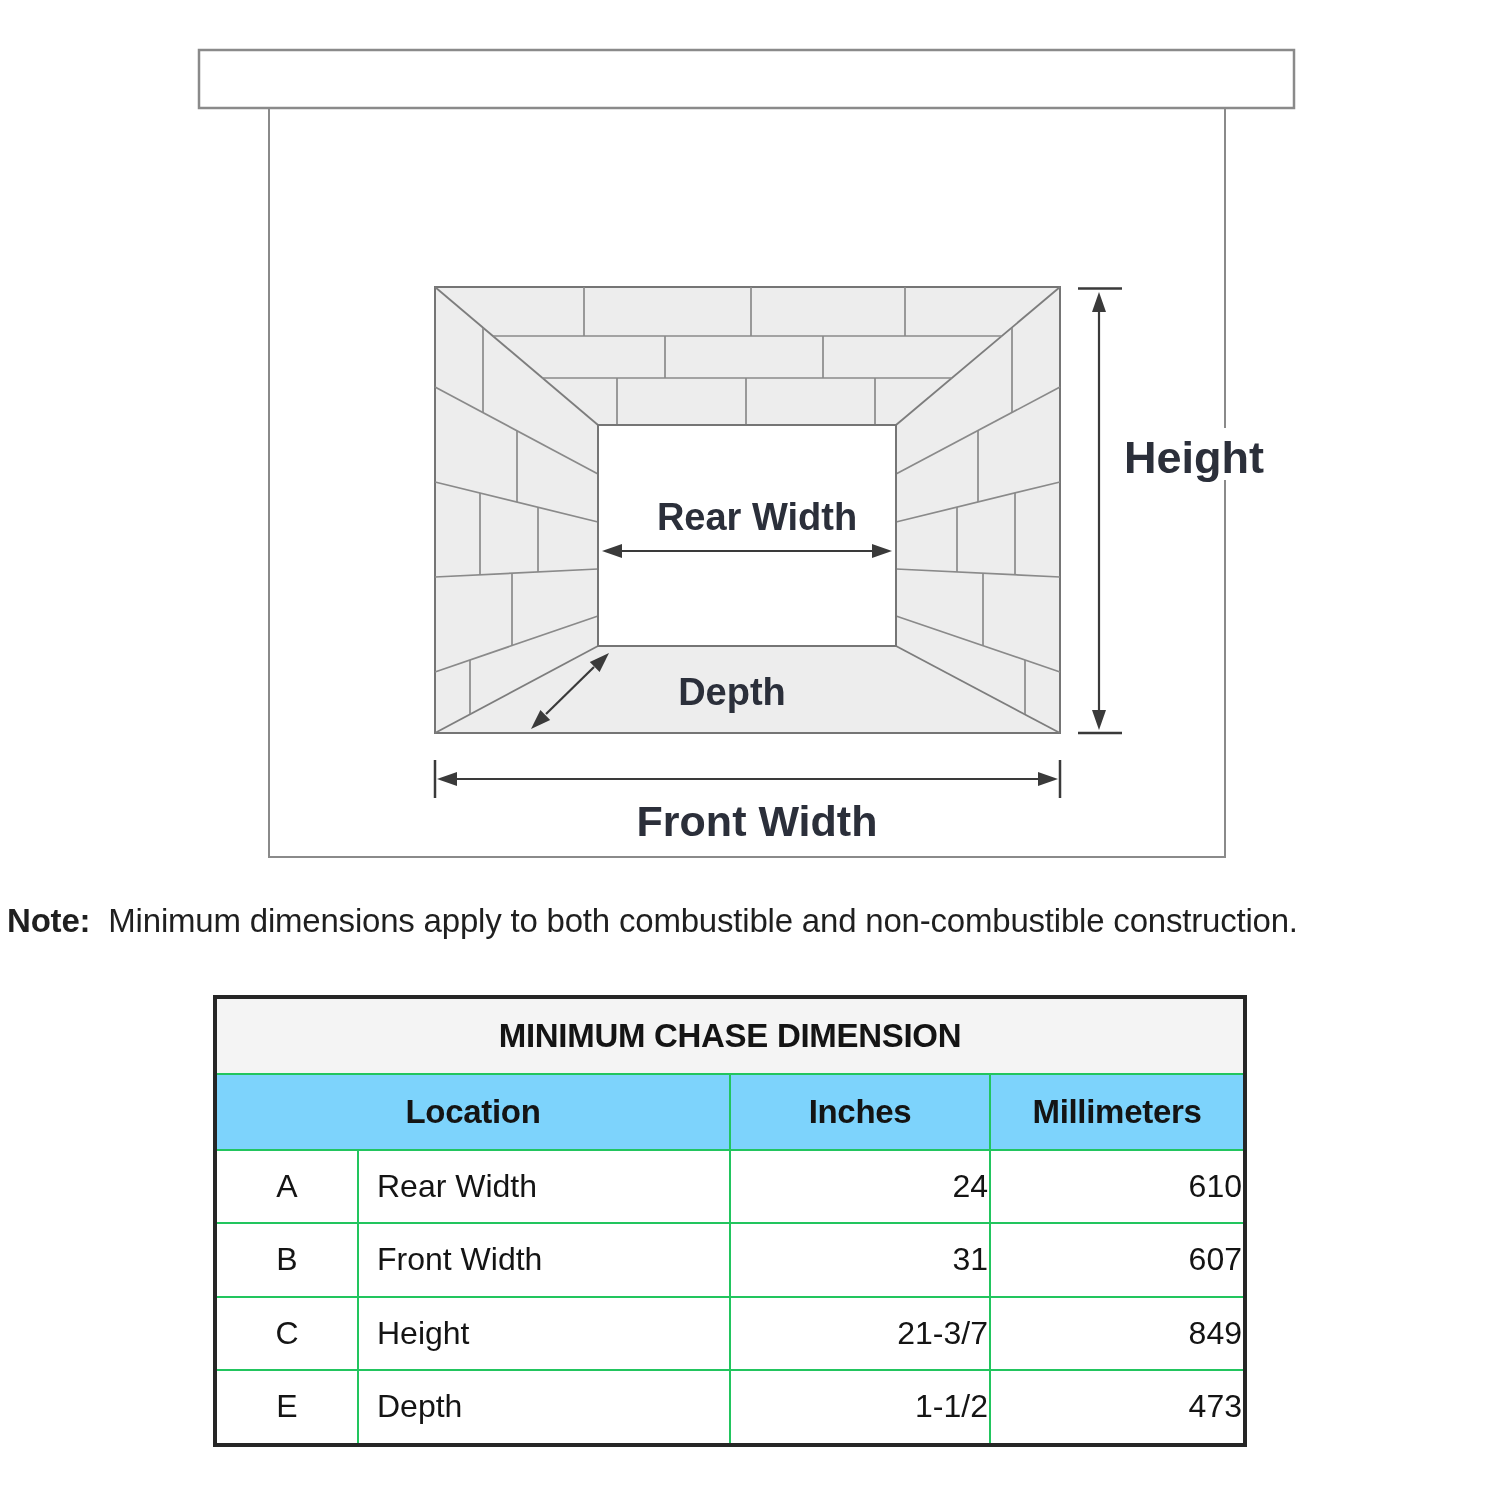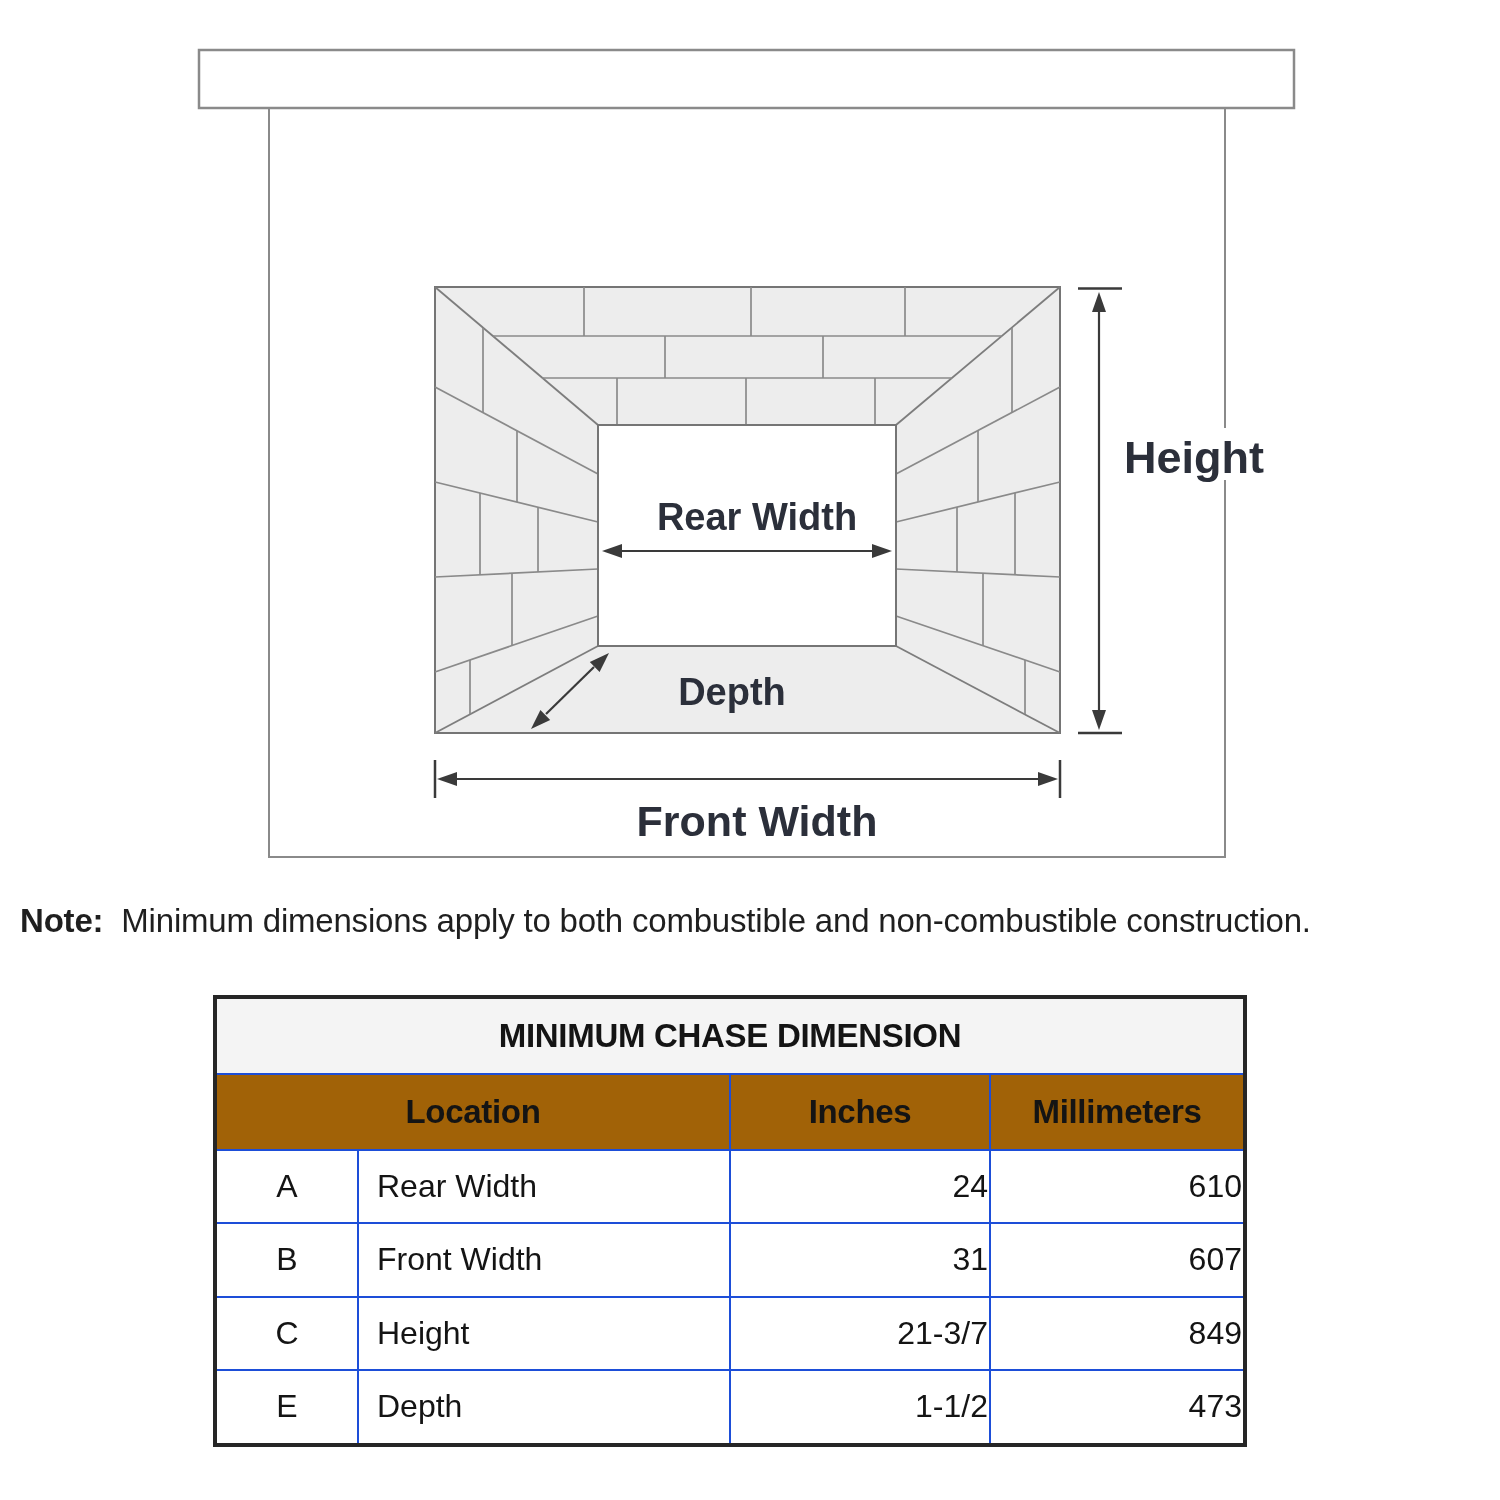--- a/index.html
+++ b/index.html
@@ -3,36 +3,36 @@
 <meta charset="utf-8">
 <style>
   html,body{margin:0;padding:0;background:#ffffff;}
   #canvas{
     position:relative;width:1500px;height:1500px;background:#ffffff;overflow:hidden;
     font-family:"Liberation Sans", sans-serif;
   }
   #diagram-svg{position:absolute;left:0;top:0;}
   .svg-label{fill:#2b2f3a;font-family:"Liberation Sans",sans-serif;font-weight:bold;}
   #note-line{
-    position:absolute;left:20px;top:902px;width:1470px;
+    position:absolute;left:7px;top:902px;width:1470px;
     font-size:33px;color:#1f1f1f;white-space:nowrap;letter-spacing:-0.2px;
   }
   #note-line .note-prefix{font-weight:bold;margin-right:18px;}
   .dim-table{
     position:absolute;left:213px;top:995px;width:1030px;height:452px;
     border-collapse:collapse;table-layout:fixed;background:#ffffff;
     border:4px solid #262626;color:#141414;font-size:32px;
   }
-  .dim-table td{border:2px solid #1d4ed8;overflow:hidden;}
+  .dim-table td{border:2px solid #22c55e;overflow:hidden;}
   .dim-table tr.title-row{height:77px;}
   .dim-table tr.head-row{height:76px;}
   .title-cell{
     background:#f4f4f4;font-weight:bold;font-size:33px;text-align:center;letter-spacing:-0.3px;
   }
-  .head-cell{background:#a16207;font-weight:bold;font-size:33px;text-align:center;letter-spacing:-0.3px;}
+  .head-cell{background:#7dd3fc;font-weight:bold;font-size:33px;text-align:center;letter-spacing:-0.3px;}
   .key-cell{text-align:center;}
   .loc-cell{text-align:left;padding-left:18px;}
   .num-cell{text-align:right;}
 </style>
 </head>
 <body>
 
 <div id="canvas">
 
   <svg id="diagram-svg" width="1500" height="880" viewBox="0 0 1500 880">

